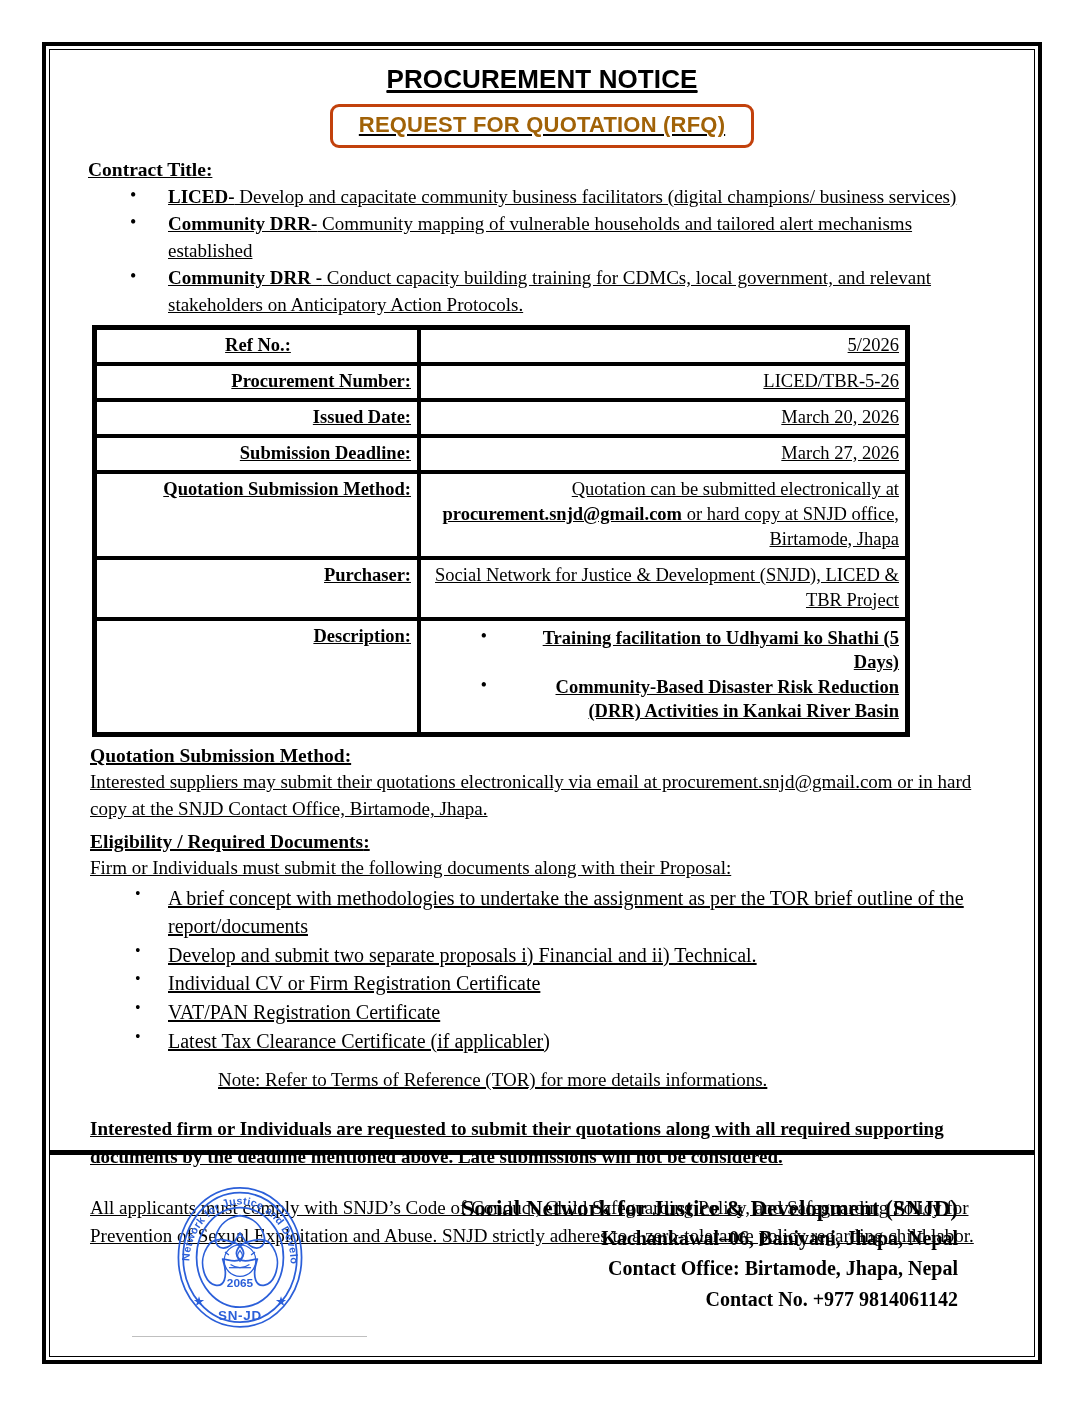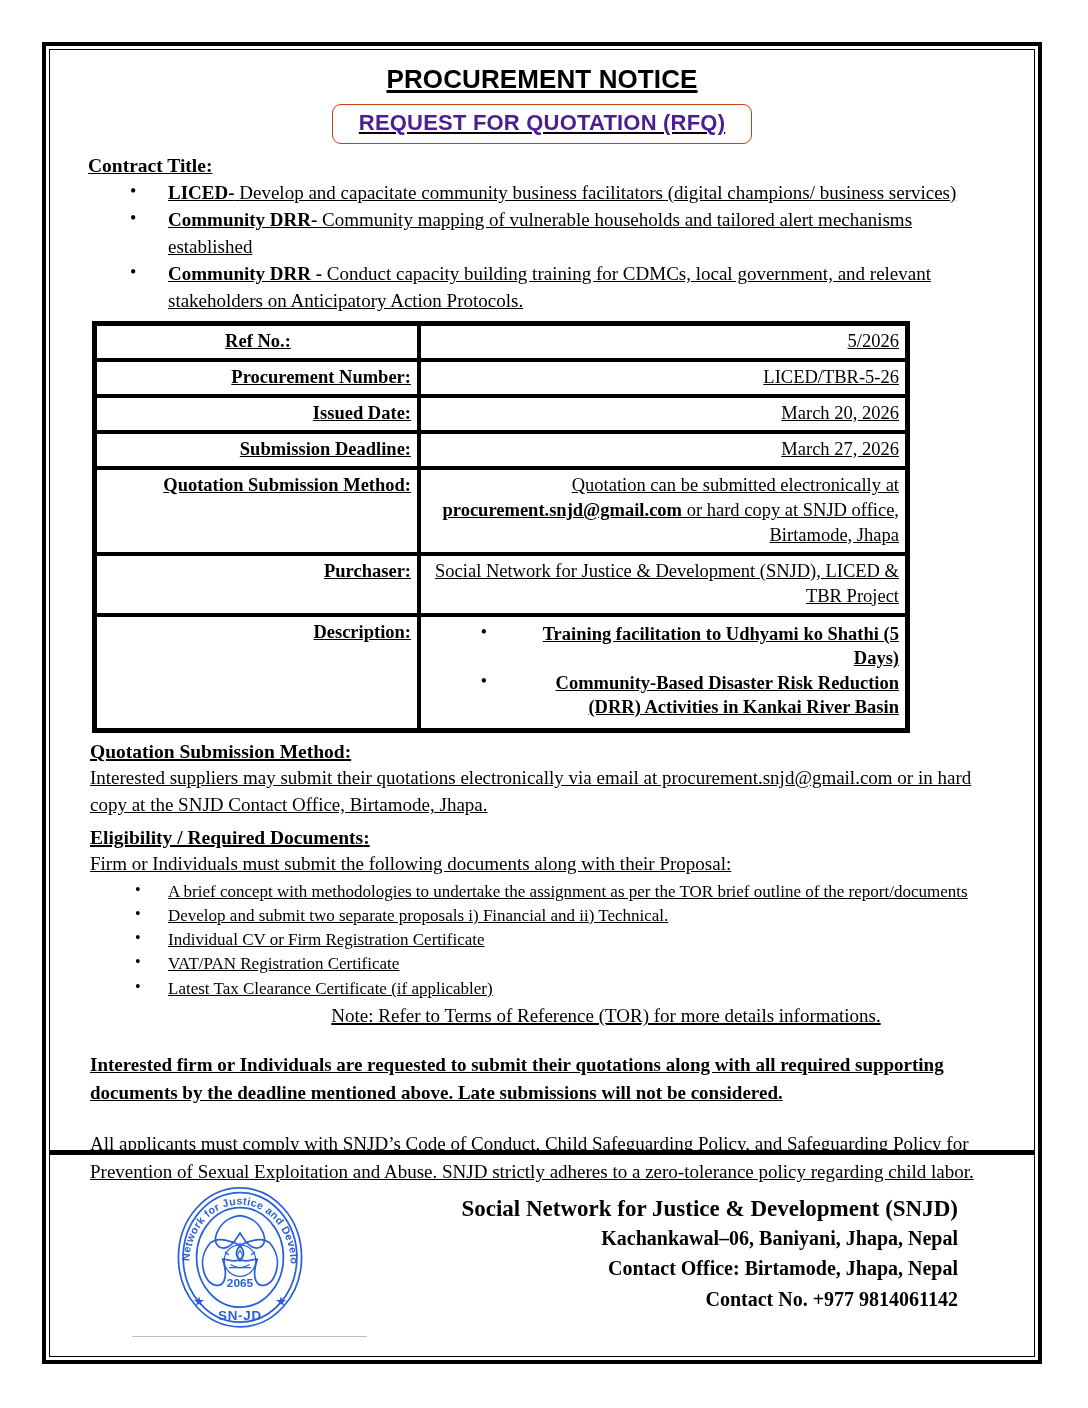--- a/index.html
+++ b/index.html
@@ -42,24 +42,24 @@
     text-decoration:underline;
     text-underline-offset:3px;
     margin:6px 0 0 0;
     padding:0;
   }
   .rfq-wrap{
     display:flex;justify-content:center;
     margin-top:9px;
   }
   .rfq-box{
-    border:1px solid #c2410c;
+    border:3px solid #c2410c;
     border-radius:9px;
     padding:5px 26px 7px 26px;
-    color:#4c1d95;
+    color:#a16207;
     font-family:"Liberation Sans", sans-serif;
     font-weight:bold;
     font-size:22px;
     letter-spacing:.2px;
     white-space:nowrap;
   }
 
   
   .contract-label{
     font-weight:bold;
@@ -143,34 +143,33 @@
     font-size:19px;
     line-height:1.45;
     margin:1px 0 0 0;
   }
   ul.req{
     list-style:none;margin:2px 0 0 0;padding:0;
   }
   ul.req li{
     position:relative;
     padding-left:78px;
-    font-size:17px;
+    font-size:20px;
     line-height:1.43;
   }
   ul.req li:before{
     content:"\2022";
     position:absolute;left:45px;top:-1px;font-size:16px;
   }
   .note{
     margin-left:128px;
     font-size:19px;
     text-decoration:underline;
     text-underline-offset:2px;
-    margin-top:4px;
-    text-align:center;
+    margin-top:14px;
   }
   p.strong{
     font-weight:bold;
     font-size:19px;
     line-height:1.45;
     margin:24px 0 0 0;
   }
   p.final{
     font-size:19px;
     line-height:1.45;

